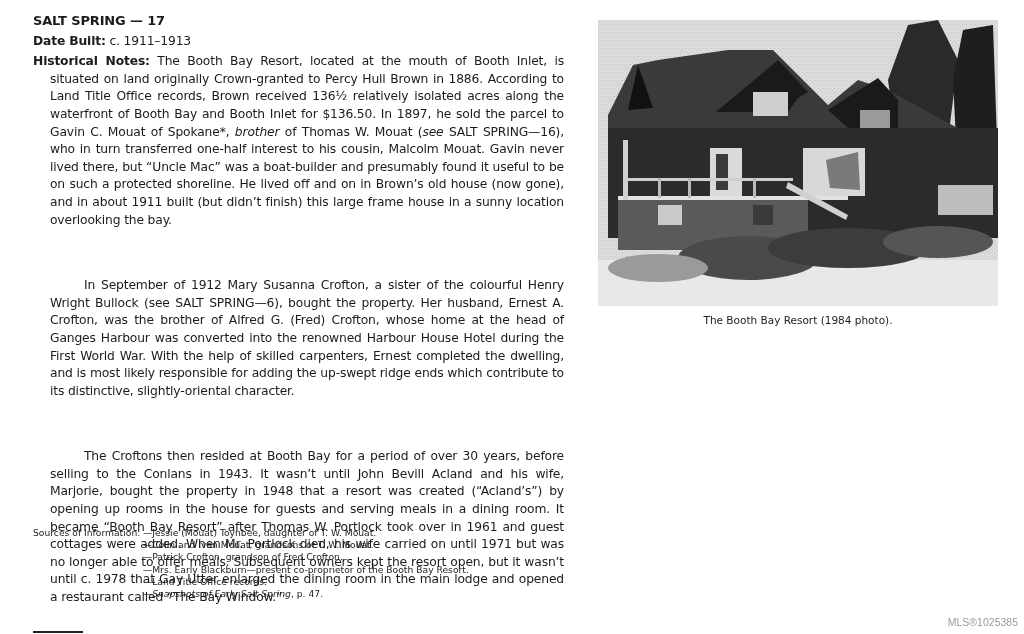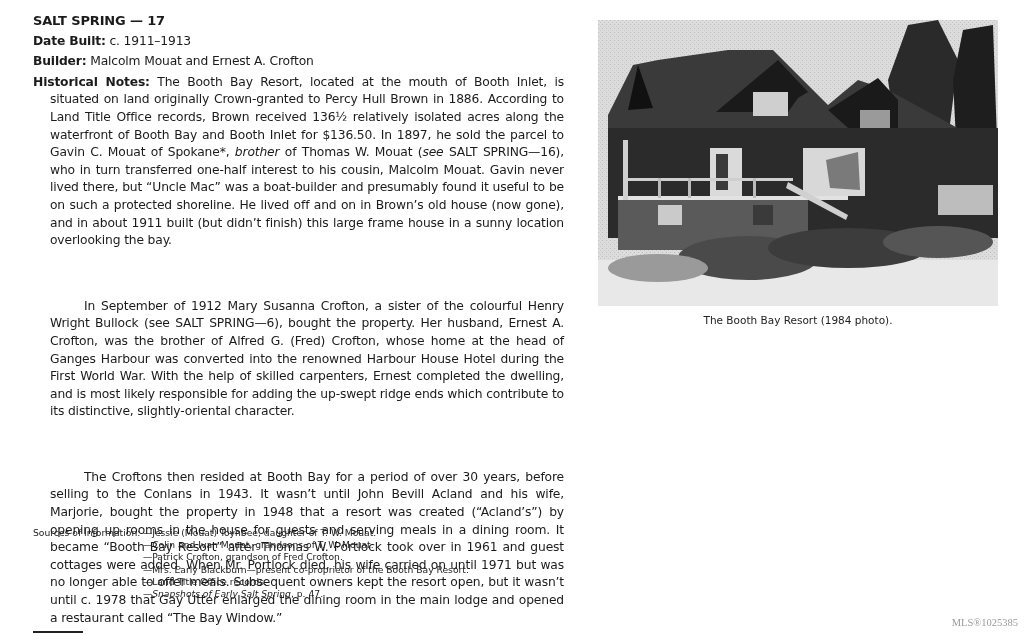--- a/index.html
+++ b/index.html
@@ -29,33 +29,30 @@
     .photo {
       position: absolute; left: 598px; top: 20px; width: 400px; height: 286px;
       background: #d9d9d9; overflow: hidden;
     }
     .caption {
       position: absolute; left: 598px; top: 314px; width: 400px; text-align: center;
       font-size: 10.5px; color: #222;
     }
     .watermark {
       position: absolute; right: 6px; bottom: 6px; font-size: 10.5px; color: #9a9a9a;
-      font-family: Liberation Serif, serif;
+      font-family: Liberation Sans, sans-serif;
     }
   </style>
 </head>
 <body>
 
 <div class="text-col">
   <div class="title">SALT SPRING — 17</div>
   <div class="field">
     <b>Date Built:</b><span> c. 1911–1913</span>
-  </div>
-  <div class="field">
-    <b>Builder:</b><span> Malcolm Mouat and Ernest A. Crofton</span>
   </div>
   <p class="para hang">
     <b>Historical Notes:</b><span> The Booth Bay Resort, located at the mouth of Booth Inlet, is situated on land originally Crown-granted to Percy Hull Brown in 1886. According to Land Title Office records, Brown received 136½ relatively isolated acres along the waterfront of Booth Bay and Booth Inlet for $136.50. In 1897, he sold the parcel to Gavin C. Mouat of Spokane*, </span><i>brother</i><span> of Thomas W. Mouat (</span><i>see</i><span> SALT SPRING—16), who in turn transferred one-half interest to his cousin, Malcolm Mouat. Gavin never lived there, but “Uncle Mac” was a boat-builder and presumably found it useful to be on such a protected shoreline. He lived off and on in Brown’s old house (now gone), and in about 1911 built (but didn’t finish) this large frame house in a sunny location overlooking the bay.</span>
   </p>
   <p class="para indent" style="padding-left:17px;">In September of 1912 Mary Susanna Crofton, a sister of the colourful Henry Wright Bullock (see SALT SPRING—6), bought the property. Her husband, Ernest A. Crofton, was the brother of Alfred G. (Fred) Crofton, whose home at the head of Ganges Harbour was converted into the renowned Harbour House Hotel during the First World War. With the help of skilled carpenters, Ernest completed the dwelling, and is most likely responsible for adding the up-swept ridge ends which contribute to its distinctive, slightly-oriental character.</p>
   <p class="para indent" style="padding-left:17px;">The Croftons then resided at Booth Bay for a period of over 30 years, before selling to the Conlans in 1943. It wasn’t until John Bevill Acland and his wife, Marjorie, bought the property in 1948 that a resort was created (“Acland’s”) by opening up rooms in the house for guests and serving meals in a dining room. It became “Booth Bay Resort” after Thomas W. Portlock took over in 1961 and guest cottages were added. When Mr. Portlock died, his wife carried on until 1971 but was no longer able to offer meals. Subsequent owners kept the resort open, but it wasn’t until c. 1978 that Gay Utter enlarged the dining room in the main lodge and opened a restaurant called “The Bay Window.”</p>
   <p class="para indent" style="padding-left:17px;">Although the original 136-acre Crown Grant has been whittled down to 11 acres and renovations have taken place, the Booth Bay Resort still retains much of the charm and character created by its early owners and inhabitants.</p>
 </div>
 
 <div class="sources">

